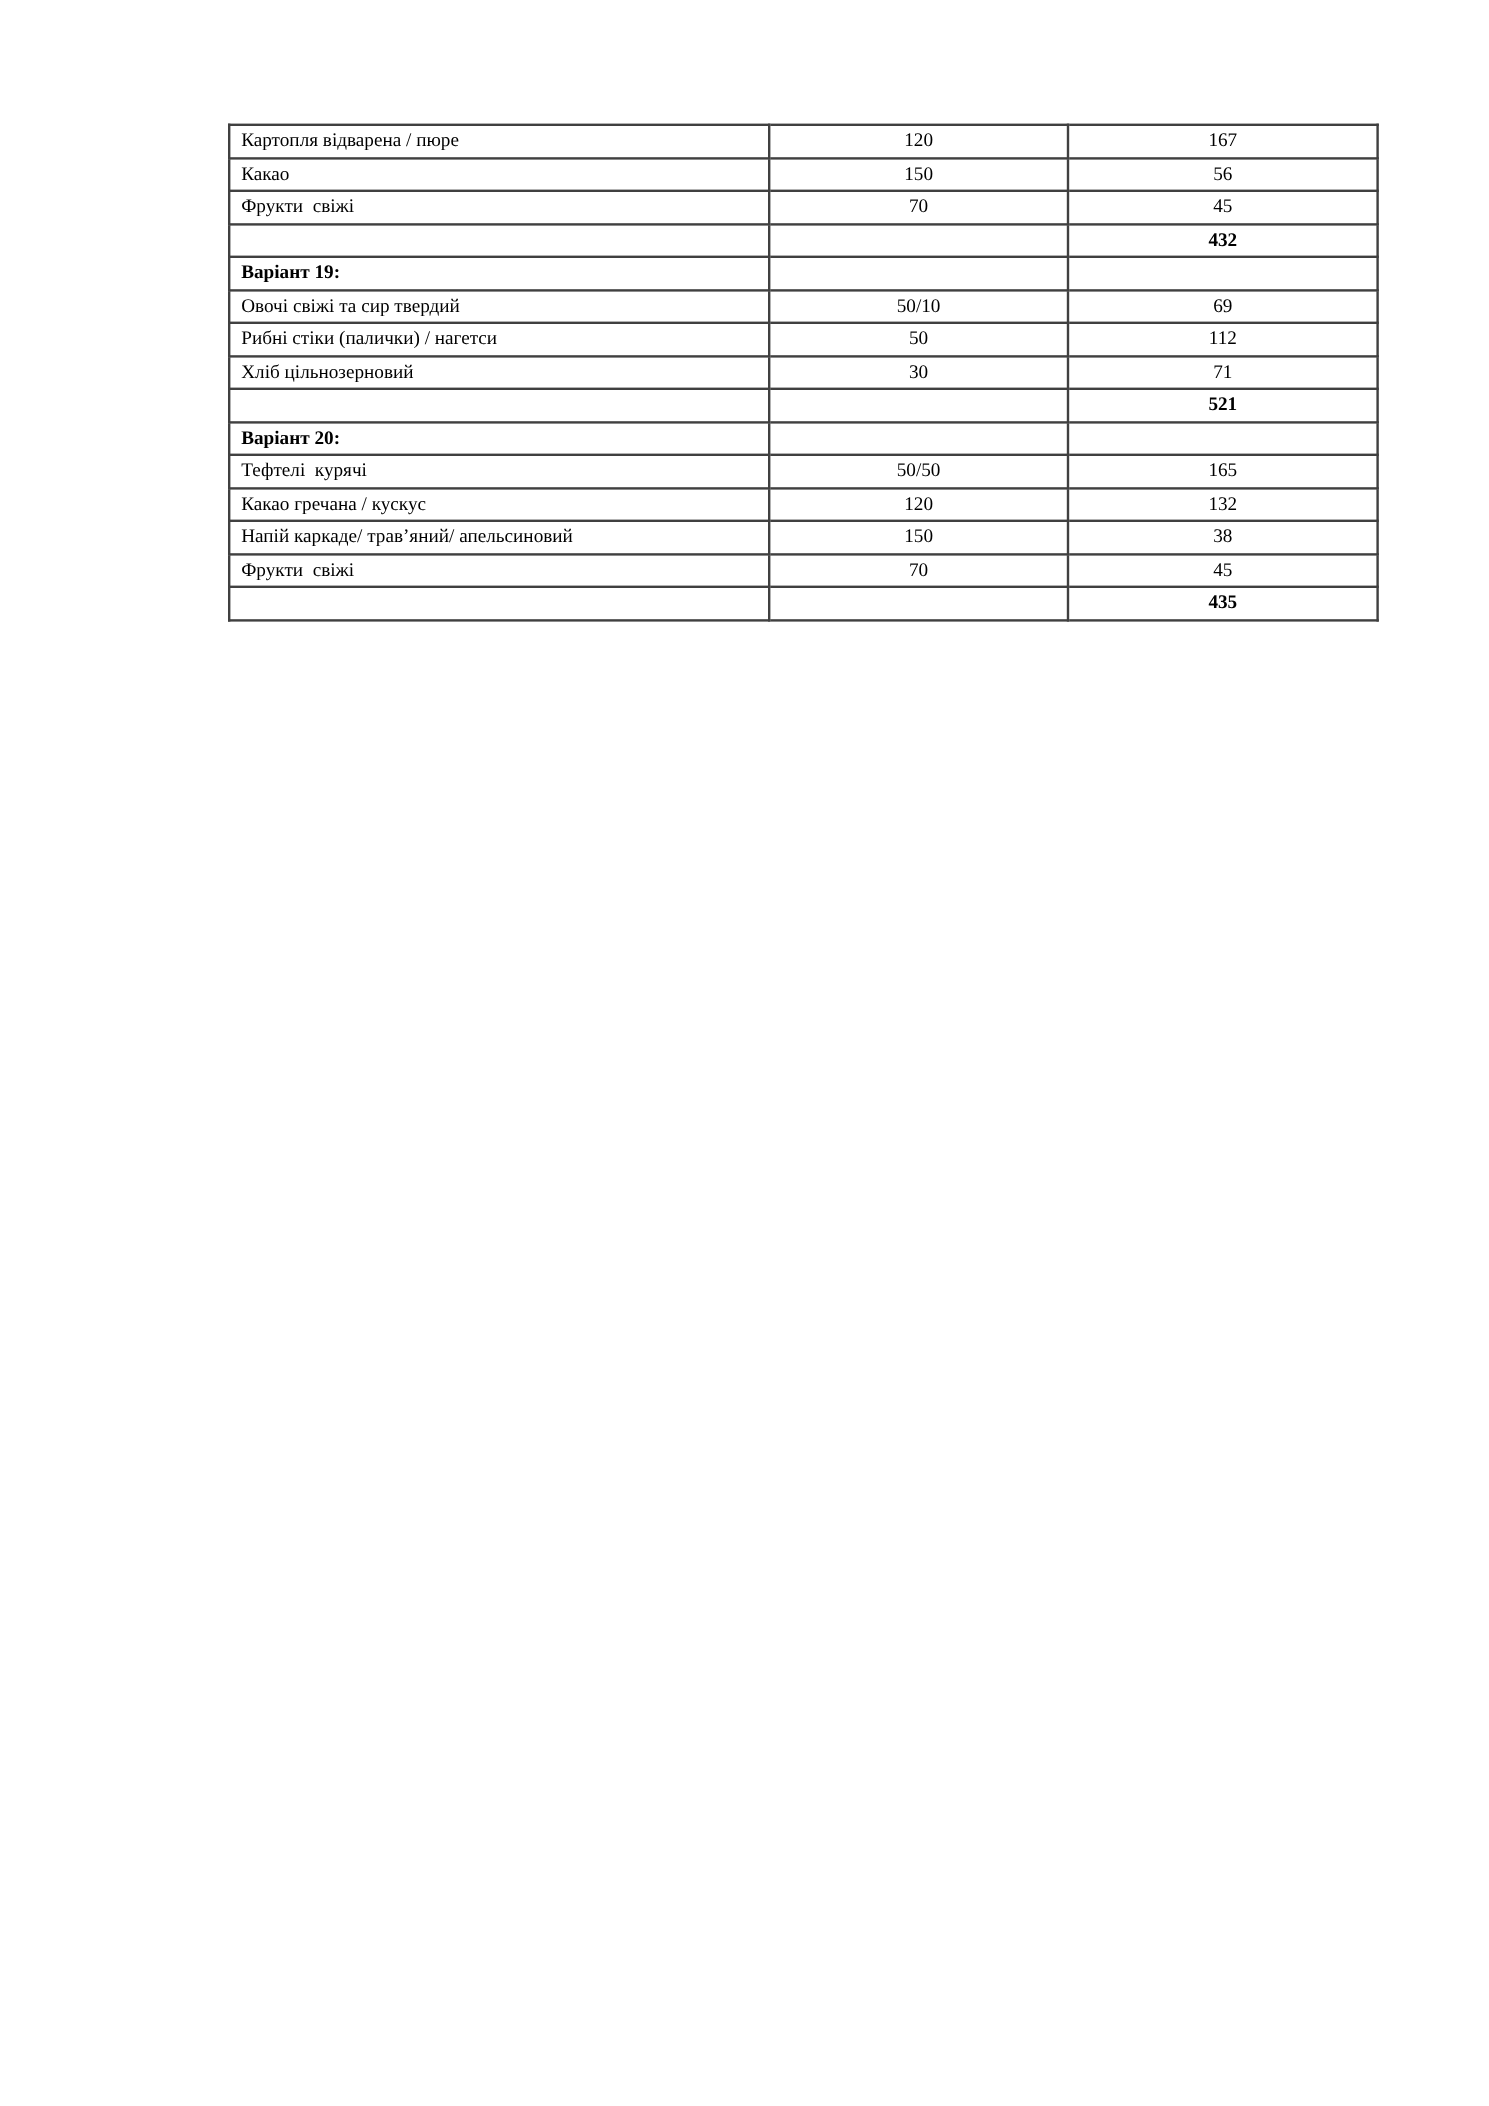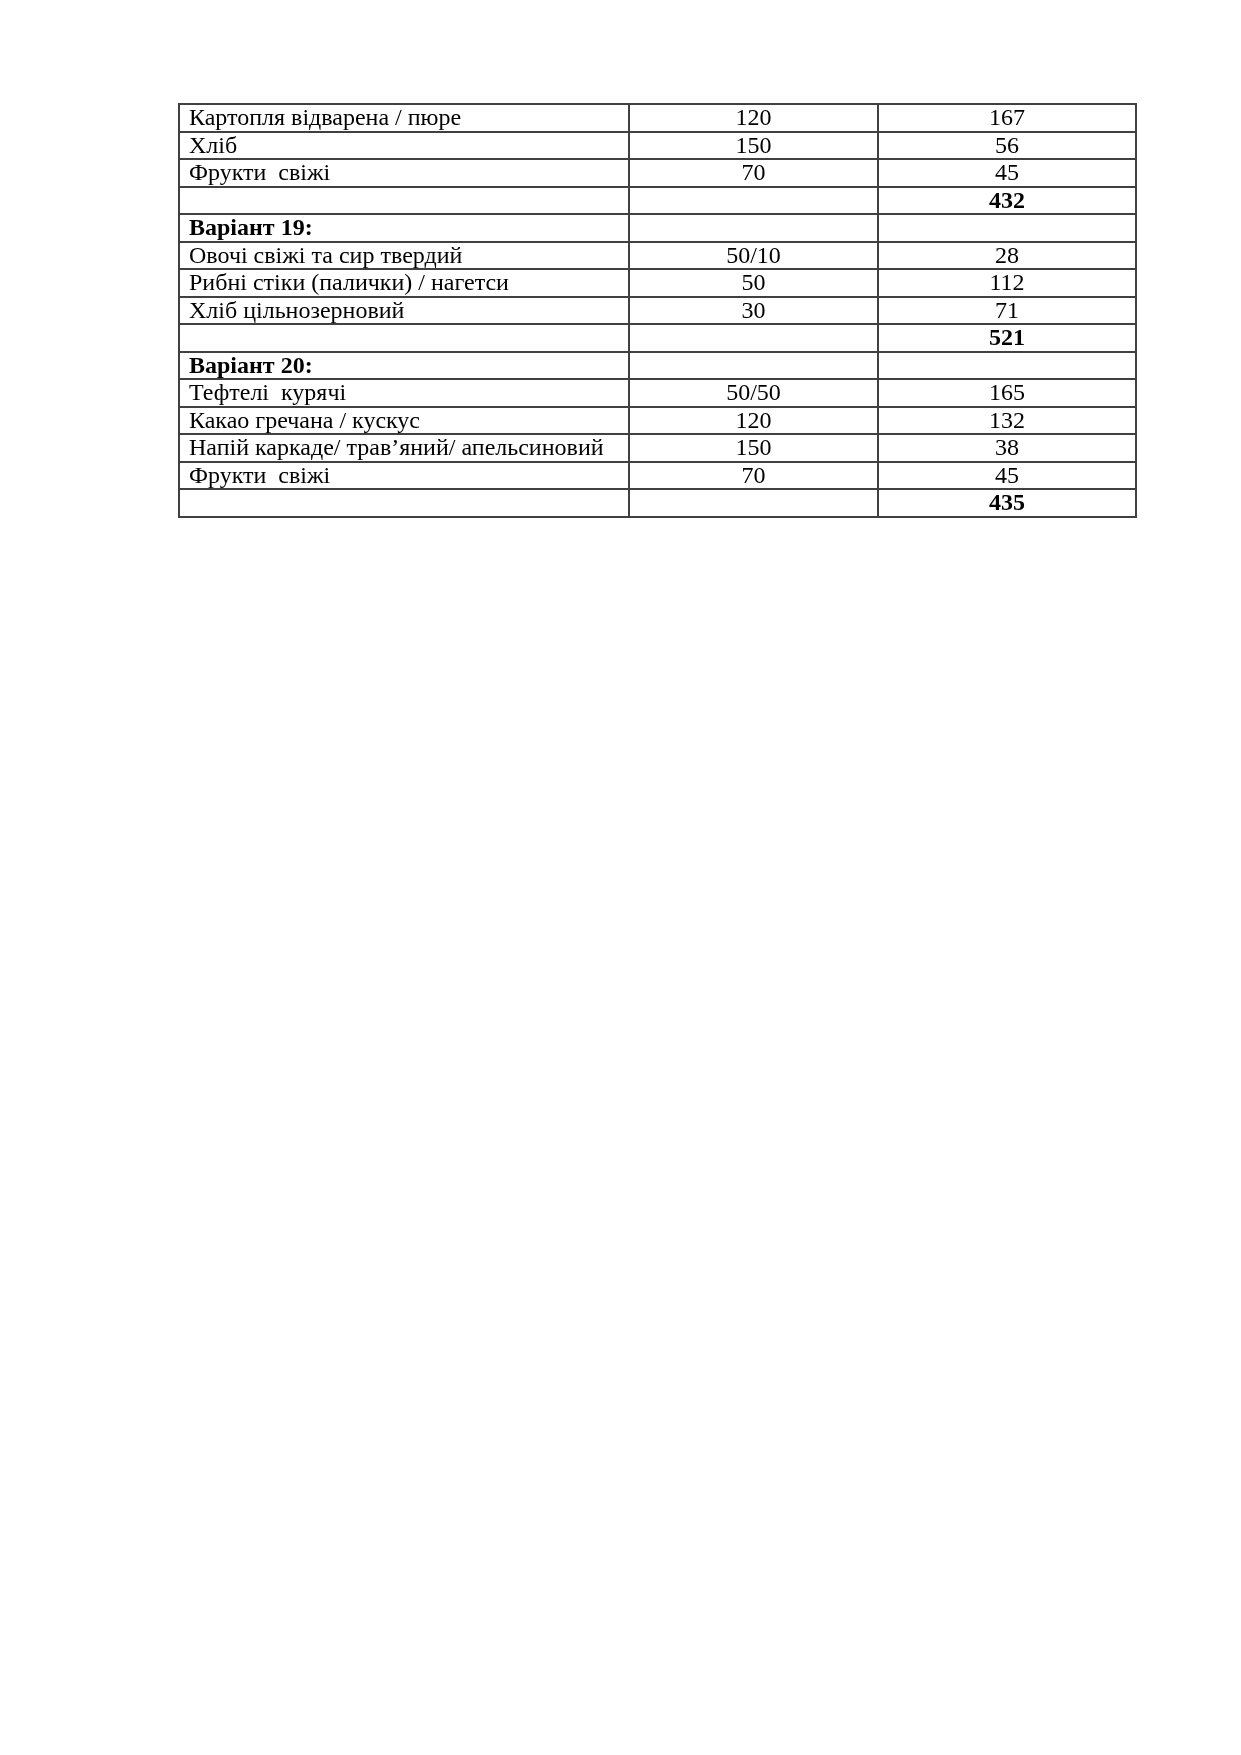--- a/index.html
+++ b/index.html
@@ -17,26 +17,26 @@
   .doc-page {
     position: absolute;
     left: 0;
     top: 0;
     width: 1241px;
     height: 1755px;
     background: #ffffff;
   }
   table.menu-table {
     position: absolute;
-    left: 178px;
+    left: 190px;
     top: 103px;
     width: 957px;
     border-collapse: collapse;
     table-layout: fixed;
-    font-size: 24px;
+    font-size: 16px;
     line-height: 25.5px;
   }
   table.menu-table td {
     border: 2px solid #404040;
     padding: 0;
     vertical-align: top;
     overflow: hidden;
   }
   table.menu-table td.cell-name {
     text-align: left;
@@ -65,21 +65,21 @@
       <col style="width: 249px;">
       <col style="width: 258px;">
     </colgroup>
     <tbody>
         <tr class="row-item">
           <td class="cell-name">Картопля відварена / пюре</td>
           <td class="cell-portion">120</td>
           <td class="cell-kcal">167</td>
         </tr>
         <tr class="row-item">
-          <td class="cell-name">Хліб</td>
+          <td class="cell-name">Какао</td>
           <td class="cell-portion">150</td>
           <td class="cell-kcal">56</td>
         </tr>
         <tr class="row-item">
           <td class="cell-name">Фрукти  свіжі</td>
           <td class="cell-portion">70</td>
           <td class="cell-kcal">45</td>
         </tr>
         <tr class="row-total">
           <td class="cell-name"></td>
@@ -87,21 +87,21 @@
           <td class="cell-kcal">432</td>
         </tr>
         <tr class="row-section">
           <td class="cell-name">Варіант 19:</td>
           <td class="cell-portion"></td>
           <td class="cell-kcal"></td>
         </tr>
         <tr class="row-item">
           <td class="cell-name">Овочі свіжі та сир твердий</td>
           <td class="cell-portion">50/10</td>
-          <td class="cell-kcal">28</td>
+          <td class="cell-kcal">69</td>
         </tr>
         <tr class="row-item">
           <td class="cell-name">Рибні стіки (палички) / нагетси</td>
           <td class="cell-portion">50</td>
           <td class="cell-kcal">112</td>
         </tr>
         <tr class="row-item">
           <td class="cell-name">Хліб цільнозерновий</td>
           <td class="cell-portion">30</td>
           <td class="cell-kcal">71</td>

